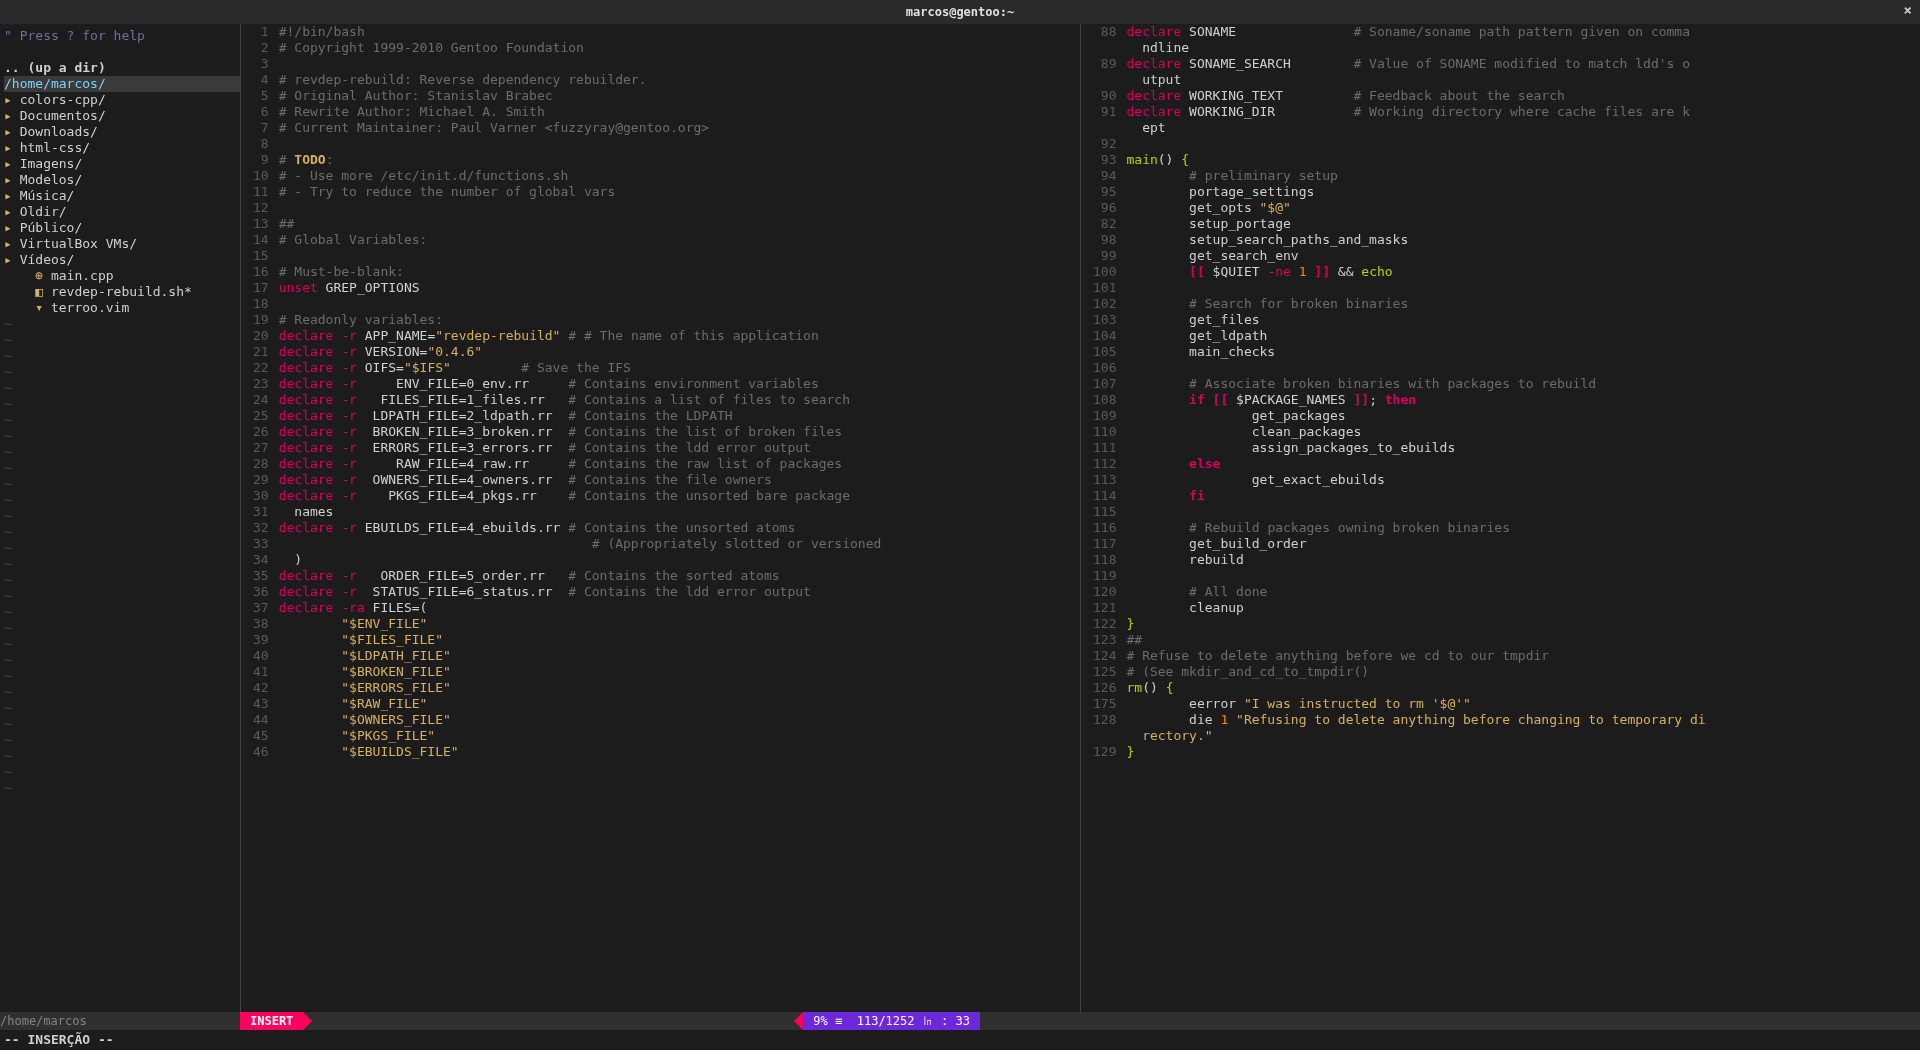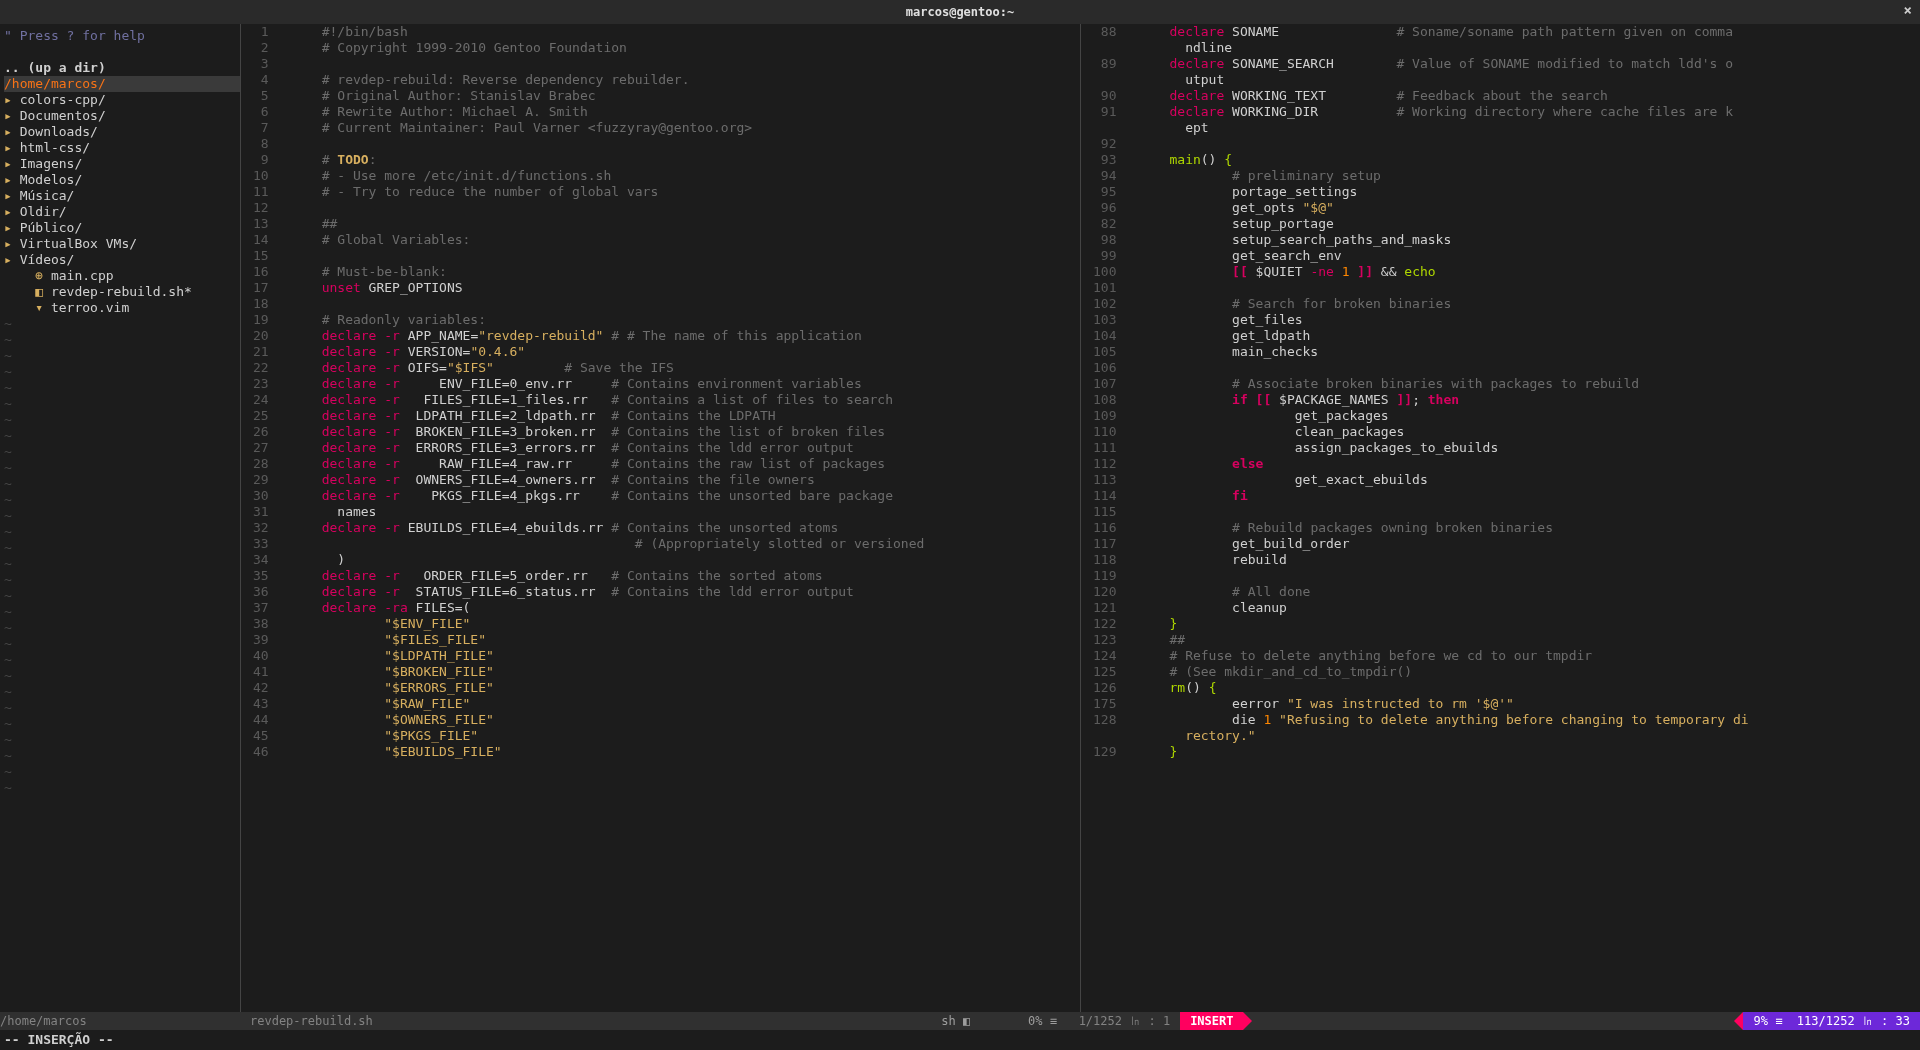--- a/index.html
+++ b/index.html
@@ -4,28 +4,28 @@
 <style>
 * { margin: 0; padding: 0; box-sizing: border-box; }
 body { background: #1c1c1c; font-family: 'DejaVu Sans Mono', 'Consolas', monospace; font-size: 13px; width: 1920px; height: 1050px; overflow: hidden; color: #d0d0d0; }
 .titlebar { height: 24px; background: #2a2a2a; display: flex; align-items: center; justify-content: center; position: relative; color: #e0e0e0; font-size: 12px; font-weight: bold; }
 .titlebar .close { position: absolute; right: 8px; top: 2px; cursor: pointer; color: #ccc; font-size: 14px; }
 .main { display: flex; height: 1006px; }
 .nerdtree { width: 240px; background: #1c1c1c; padding: 4px 0 0 4px; overflow: hidden; }
 .nerdtree .help { color: #7070a0; }
 .nerdtree .row { white-space: pre; line-height: 16px; }
 .nerdtree .updir { color: #d0d0d0; font-weight: bold; }
-.nerdtree .cwd { background: #3a3a3a; color: #f97316; display: block; width: 100%; }
+.nerdtree .cwd { background: #3a3a3a; color: #7dd3fc; display: block; width: 100%; }
 .nerdtree .dir { color: #d0d0d0; }
 .nerdtree .folder-icon { color: #d7af5f; }
 .nerdtree .file-icon { color: #d7af5f; }
 .nerdtree .mod { color: #d0d0d0; }
 .editor-pane { flex: 1; display: flex; border-left: 1px solid #444; }
 .gutter { text-align: right; color: #5a5a5a; padding: 0 10px 0 12px; line-height: 16px; user-select: none; }
-.code { flex: 1; line-height: 16px; white-space: pre; overflow: hidden; margin-left: 43px; }
+.code { flex: 1; line-height: 16px; white-space: pre; overflow: hidden; }
 .c-comment { color: #6c6c6c; }
 .c-string { color: #d7af5f; }
 .c-keyword { color: #d7005f; font-weight: bold;}
 .c-declare { color: #d7005f; }
 .c-opt { color: #d7005f; }
 .c-func { color: #afd700; }
 .c-var { color: #d0d0d0; }
 .c-num { color: #ff8700; }
 .c-todo { color: #d7af5f; font-weight: bold; }
 .c-op { color: #d7005f; }
@@ -200,24 +200,20 @@
         <div>128</div>
         <div>&nbsp;</div>
         <div>129</div>
       </div>
     <div class="code" id="code-right"><div class="line"><span class="c-declare">declare</span><span class="c-var"> SONAME               </span><span class="c-comment"># Soname/soname path pattern given on comma</span></div><div class="line"><span class="c-var">  ndline</span></div><div class="line"><span class="c-declare">declare</span><span class="c-var"> SONAME_SEARCH        </span><span class="c-comment"># Value of SONAME modified to match ldd's o</span></div><div class="line"><span class="c-var">  utput</span></div><div class="line"><span class="c-declare">declare</span><span class="c-var"> WORKING_TEXT         </span><span class="c-comment"># Feedback about the search</span></div><div class="line"><span class="c-declare">declare</span><span class="c-var"> WORKING_DIR          </span><span class="c-comment"># Working directory where cache files are k</span></div><div class="line"><span class="c-var">  ept</span></div><div class="line">&nbsp;</div><div class="line"><span class="c-func">main</span><span class="c-var">() </span><span class="c-func">{</span></div><div class="line"><span class="c-var">        </span><span class="c-comment"># preliminary setup</span></div><div class="line"><span class="c-var">        portage_settings</span></div><div class="line"><span class="c-var">        get_opts </span><span class="c-string">"$@"</span></div><div class="line"><span class="c-var">        setup_portage</span></div><div class="line"><span class="c-var">        setup_search_paths_and_masks</span></div><div class="line"><span class="c-var">        get_search_env</span></div><div class="line"><span class="c-var">        </span><span class="c-keyword">[[</span><span class="c-var"> $QUIET </span><span class="c-op">-ne</span><span class="c-num"> 1 </span><span class="c-keyword">]]</span><span class="c-var"> &amp;&amp; </span><span class="c-func">echo</span></div><div class="line">&nbsp;</div><div class="line"><span class="c-var">        </span><span class="c-comment"># Search for broken binaries</span></div><div class="line"><span class="c-var">        get_files</span></div><div class="line"><span class="c-var">        get_ldpath</span></div><div class="line"><span class="c-var">        main_checks</span></div><div class="line">&nbsp;</div><div class="line"><span class="c-var">        </span><span class="c-comment"># Associate broken binaries with packages to rebuild</span></div><div class="line"><span class="c-var">        </span><span class="c-keyword">if</span><span class="c-var"> </span><span class="c-keyword">[[</span><span class="c-var"> $PACKAGE_NAMES </span><span class="c-keyword">]]</span><span class="c-var">; </span><span class="c-keyword">then</span></div><div class="line"><span class="c-var">                get_packages</span></div><div class="line"><span class="c-var">                clean_packages</span></div><div class="line"><span class="c-var">                assign_packages_to_ebuilds</span></div><div class="line"><span class="c-var">        </span><span class="c-keyword">else</span></div><div class="line"><span class="c-var">                get_exact_ebuilds</span></div><div class="line"><span class="c-var">        </span><span class="c-keyword">fi</span></div><div class="line">&nbsp;</div><div class="line"><span class="c-var">        </span><span class="c-comment"># Rebuild packages owning broken binaries</span></div><div class="line"><span class="c-var">        get_build_order</span></div><div class="line"><span class="c-var">        rebuild</span></div><div class="line">&nbsp;</div><div class="line"><span class="c-var">        </span><span class="c-comment"># All done</span></div><div class="line"><span class="c-var">        cleanup</span></div><div class="line"><span class="c-func">}</span></div><div class="line"><span class="c-comment">##</span></div><div class="line"><span class="c-comment"># Refuse to delete anything before we cd to our tmpdir</span></div><div class="line"><span class="c-comment"># (See mkdir_and_cd_to_tmpdir()</span></div><div class="line"><span class="c-func">rm</span><span class="c-var">() </span><span class="c-func">{</span></div><div class="line"><span class="c-var">        eerror </span><span class="c-string">"I was instructed to rm '$@'"</span></div><div class="line"><span class="c-var">        die </span><span class="c-num">1</span><span class="c-string"> "Refusing to delete anything before changing to temporary di</span></div><div class="line"><span class="c-string">  rectory."</span></div><div class="line"><span class="c-func">}</span></div></div>
   </div>
 </div>
 
 <div class="statusbar">
   <div class="sb-left"><span>/home/marcos</span></div>
-  <div class="sb-file">
-    <span>revdep-rebuild.sh</span>
-    <span class="sb-meta"><span>sh ◧</span>&nbsp;&nbsp;&nbsp;&nbsp;&nbsp;&nbsp;&nbsp;&nbsp;<span>0% ≡</span>&nbsp;&nbsp;&nbsp;<span class="sb-pos">1/1252 ㏑ :  1</span></span>
-  </div>
   <div class="sb-ins">
     <div class="sb-mode-ins">INSERT</div>
     <div style="flex:1; background:#303030; width:500px"></div>
     <div class="sb-right-ins"><span>9% ≡</span>&nbsp;&nbsp;<span>113/1252 ㏑ : 33</span></div>
   </div>
 </div>
 
 <div class="cmdline">-- INSERÇÃO --</div>
 
 </body></html>

